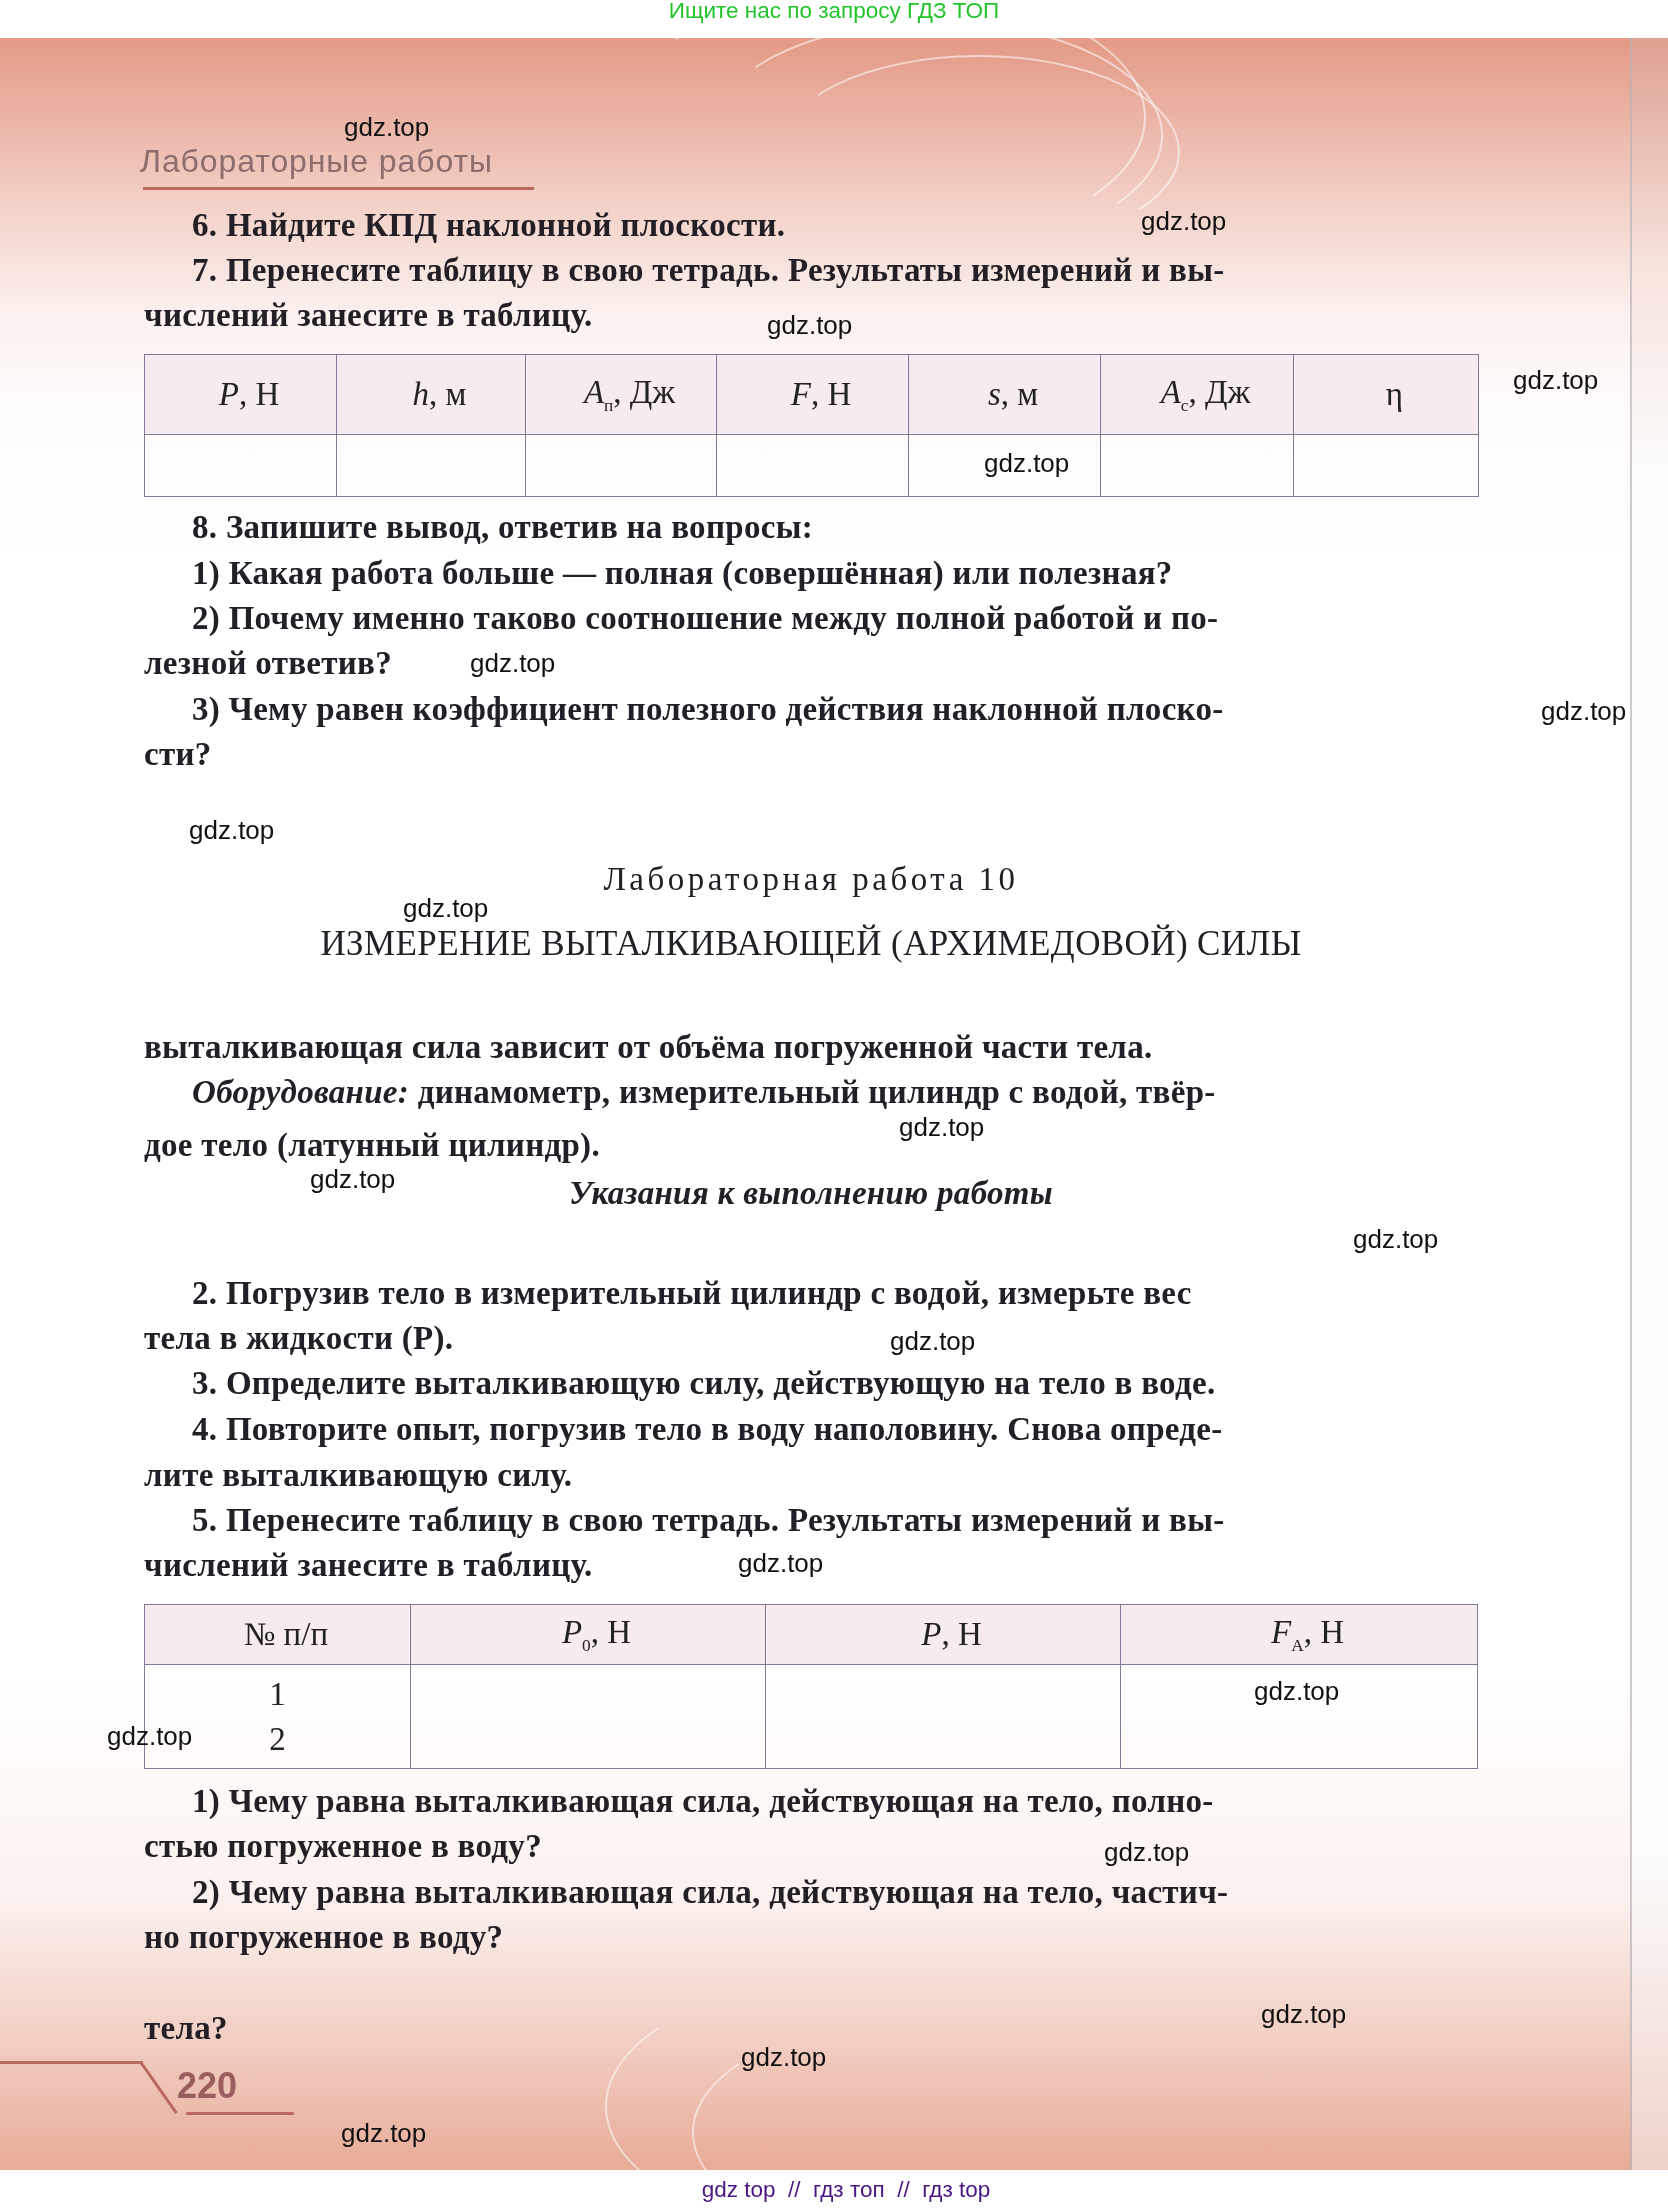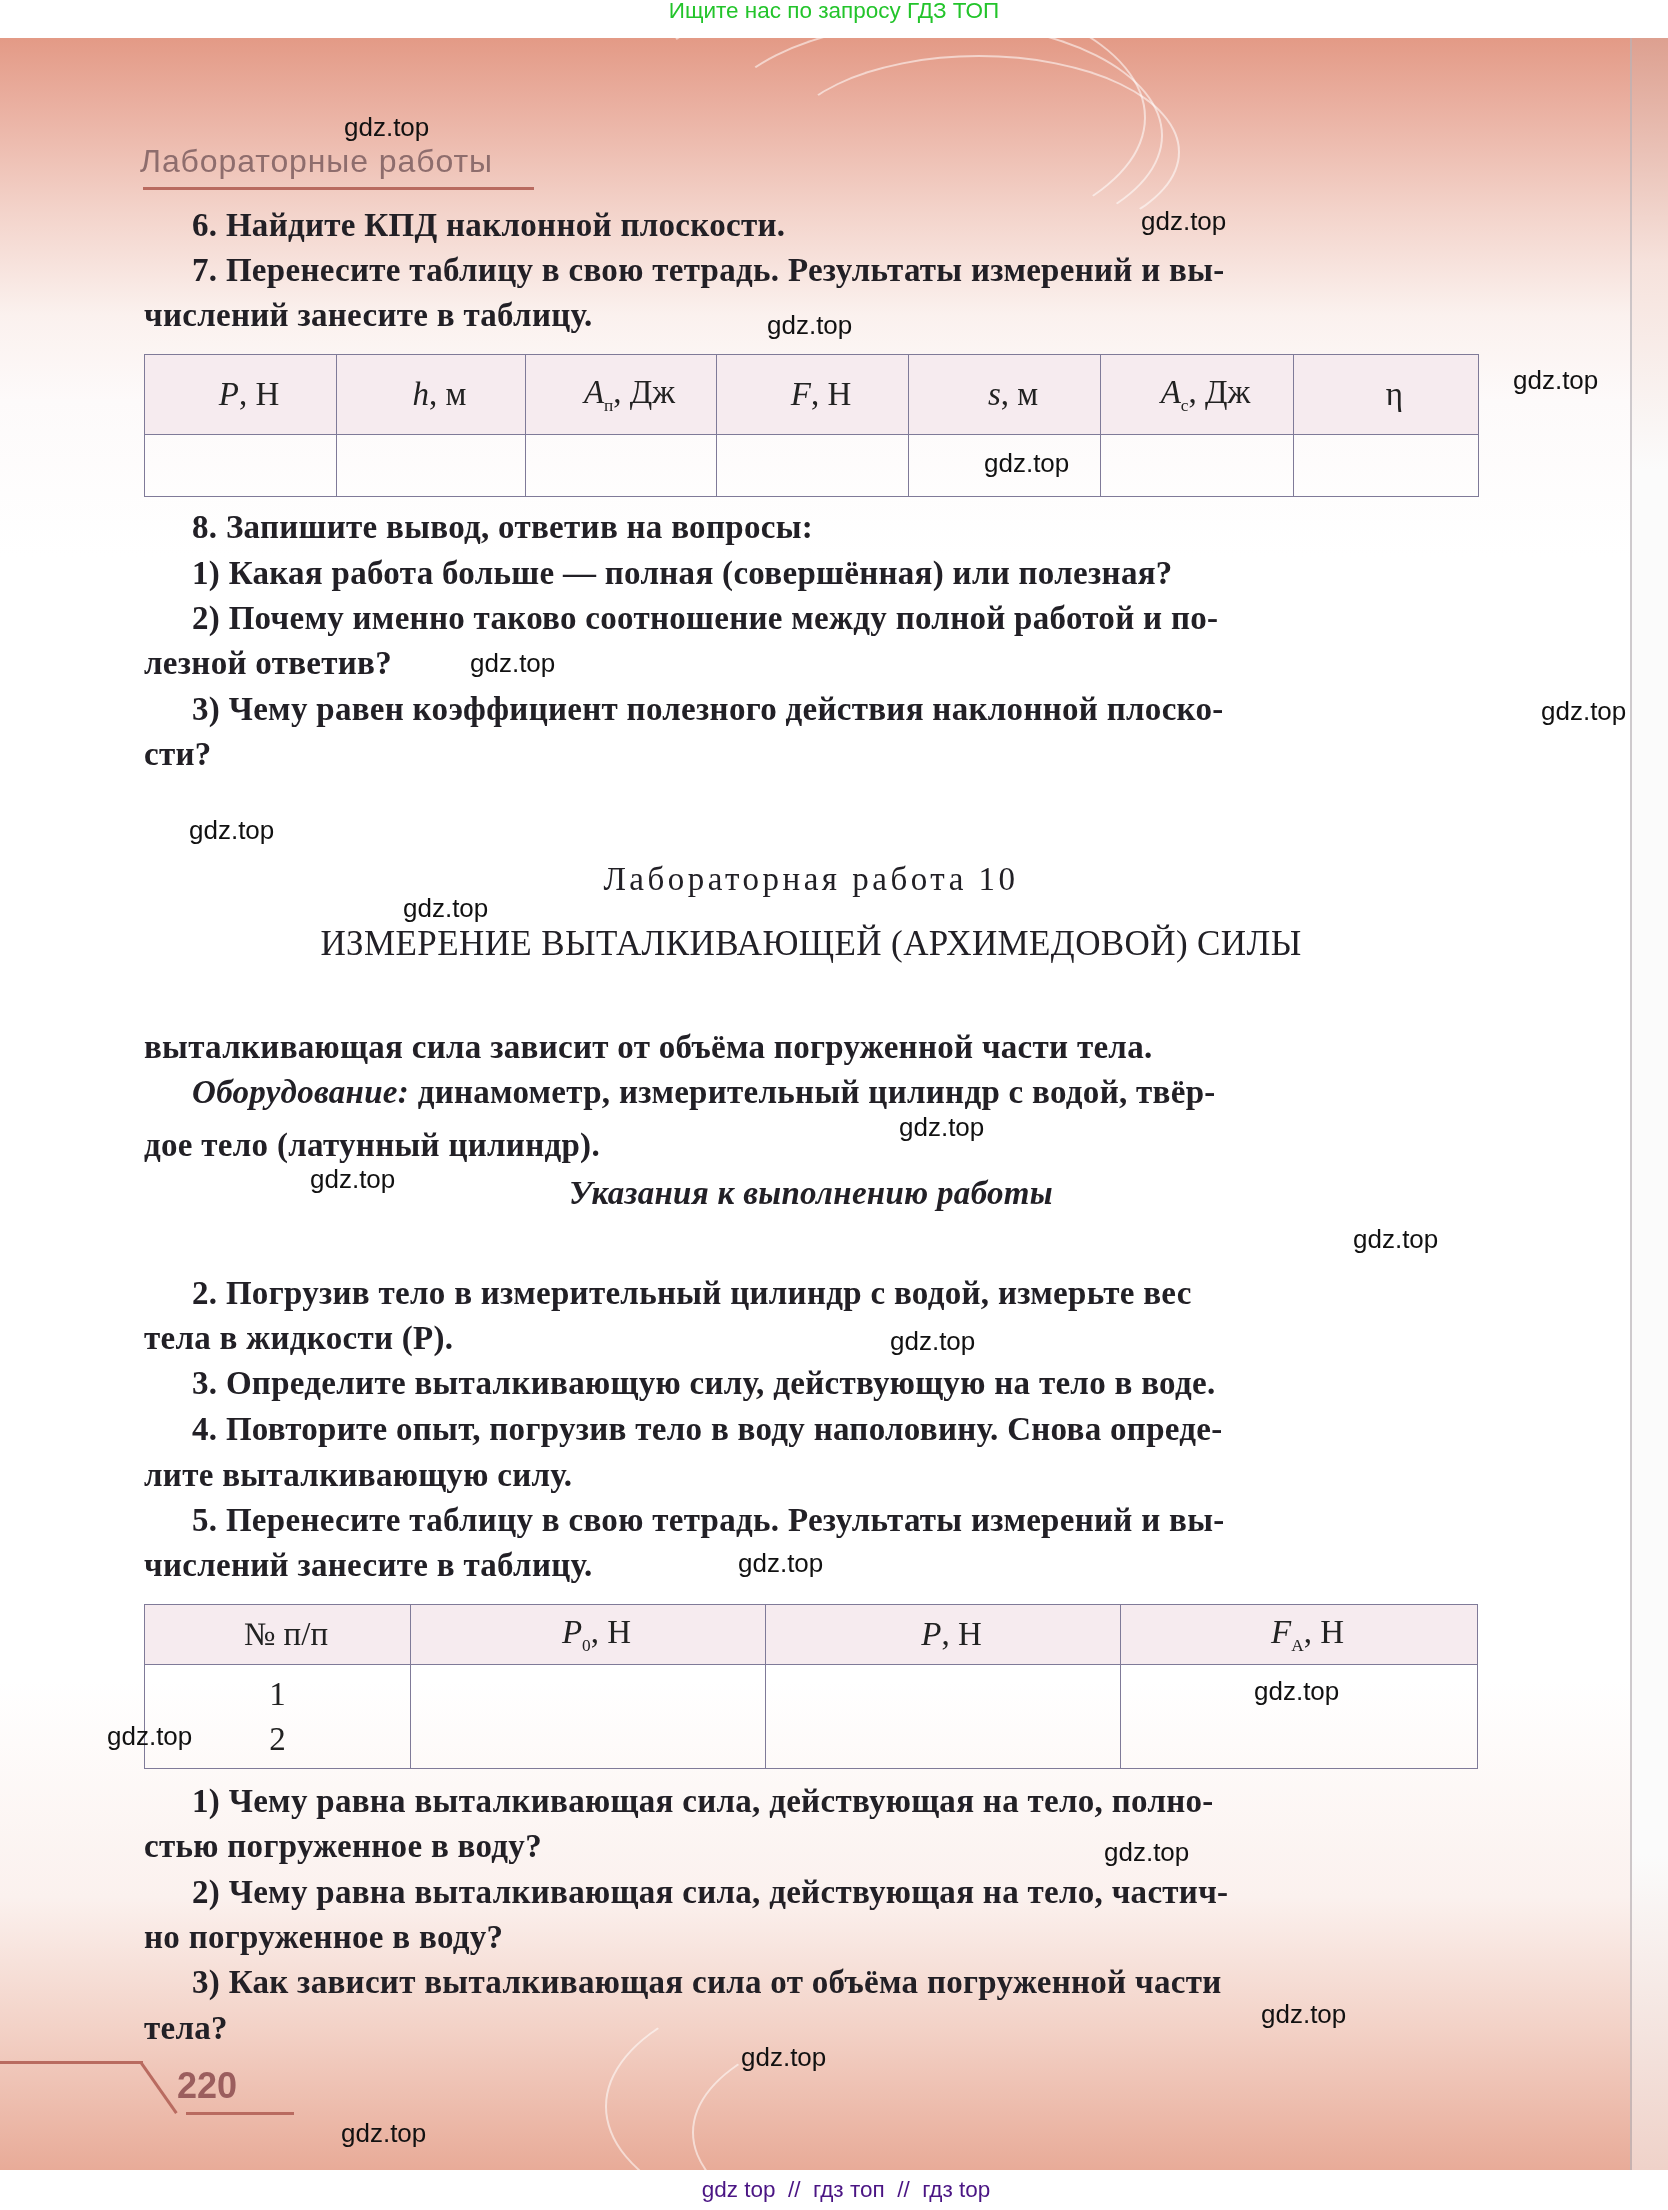--- a/index.html
+++ b/index.html
@@ -139,21 +139,20 @@
       <td></td>
       <td></td>
     </tr>
   </tbody>
     </table>
 
   <div class="line" style="left:192px;top:1745px;">1) Чему равна выталкивающая сила, действующая на тело, полно-</div>
   <div class="line" style="left:144px;top:1790px;">стью погруженное в воду?</div>
   <div class="line" style="left:192px;top:1836px;">2) Чему равна выталкивающая сила, действующая на тело, частич-</div>
   <div class="line" style="left:144px;top:1881px;">но погруженное в воду?</div>
-  <div class="line" style="left:192px;top:1926px;">3) Как зависит выталкивающая сила от объёма погруженной части</div>
   <div class="line" style="left:144px;top:1972px;">тела?</div>
 
   <div class="pn-rule2" style="top:2023px;"></div>
   <div class="pn-slant" style="top:2023px;"></div>
   <div class="page-number" style="top:2027px;">220</div>
   <div class="pn-rule" style="top:2074px;"></div>
 
   <div class="wm" style="left:344px;top:74px;">gdz.top</div>
   <div class="wm" style="left:1141px;top:168px;">gdz.top</div>
   <div class="wm" style="left:767px;top:272px;">gdz.top</div>

